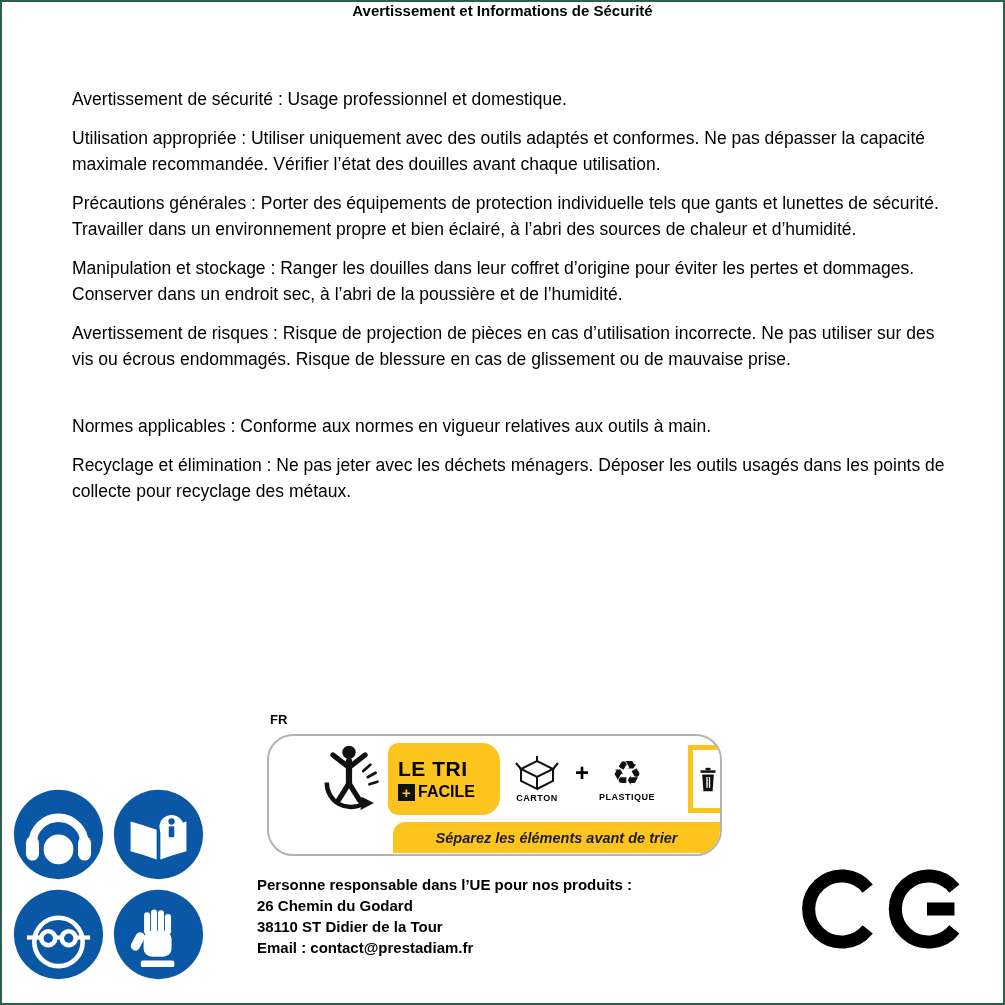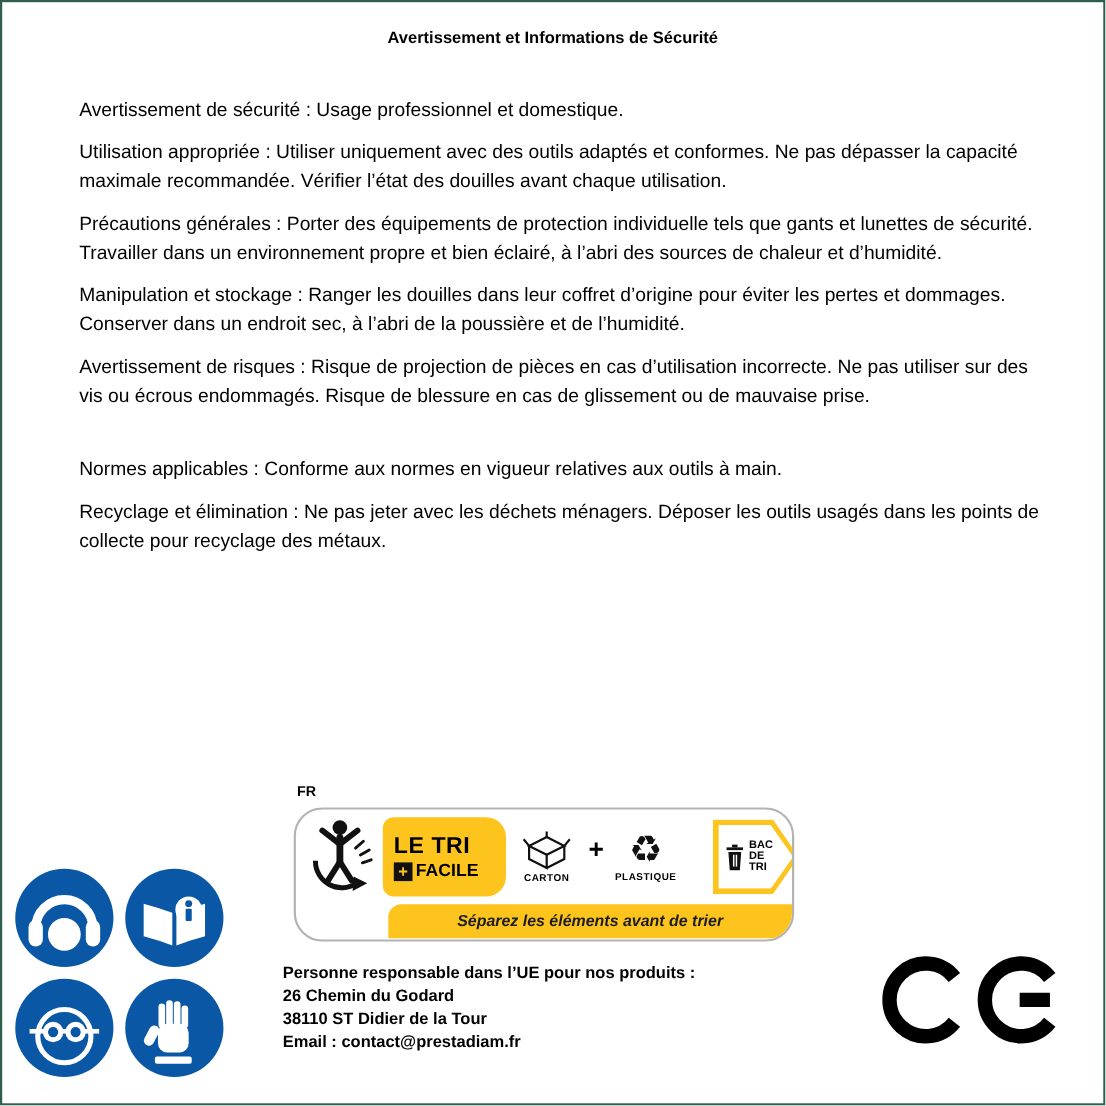--- a/index.html
+++ b/index.html
@@ -6,21 +6,20 @@
   .page{
     position:relative;
     width:1001px;height:1001px;
     border:2px solid var(--page-border,#2e5e4e);
     background:#fff;
     font-family:"Liberation Sans",sans-serif;
     color:#000;
     overflow:hidden;
   }
   .doc-title{
-    padding-top:24px;
     text-align:center;
     font-size:15px;
     font-weight:bold;
   }
   .doc-body{
     position:absolute;
     left:70px;right:55px;top:84px;
     font-size:17.5px;
     line-height:26px;
   }
@@ -44,20 +43,21 @@
     font-size:13px;font-weight:bold;
   }
   .tri-logo{
     position:absolute;left:265px;top:732px;
     width:455px;height:122px;
     border:2px solid #b3b3b3;
     border-radius:26px;
     background:#fff;
     overflow:hidden;
     box-sizing:border-box;
+    padding-left:40px;
   }
   .tri-top{
     height:86px;
     display:flex;align-items:center;
     padding:0 4px 0 8px;gap:7px;
   }
   .triman-svg{width:64px;height:74px;flex:0 0 auto;}
   .tri-yellow-badge{
     width:112px;height:72px;flex:0 0 auto;
     background:var(--tri-yellow,#fdc41d);

